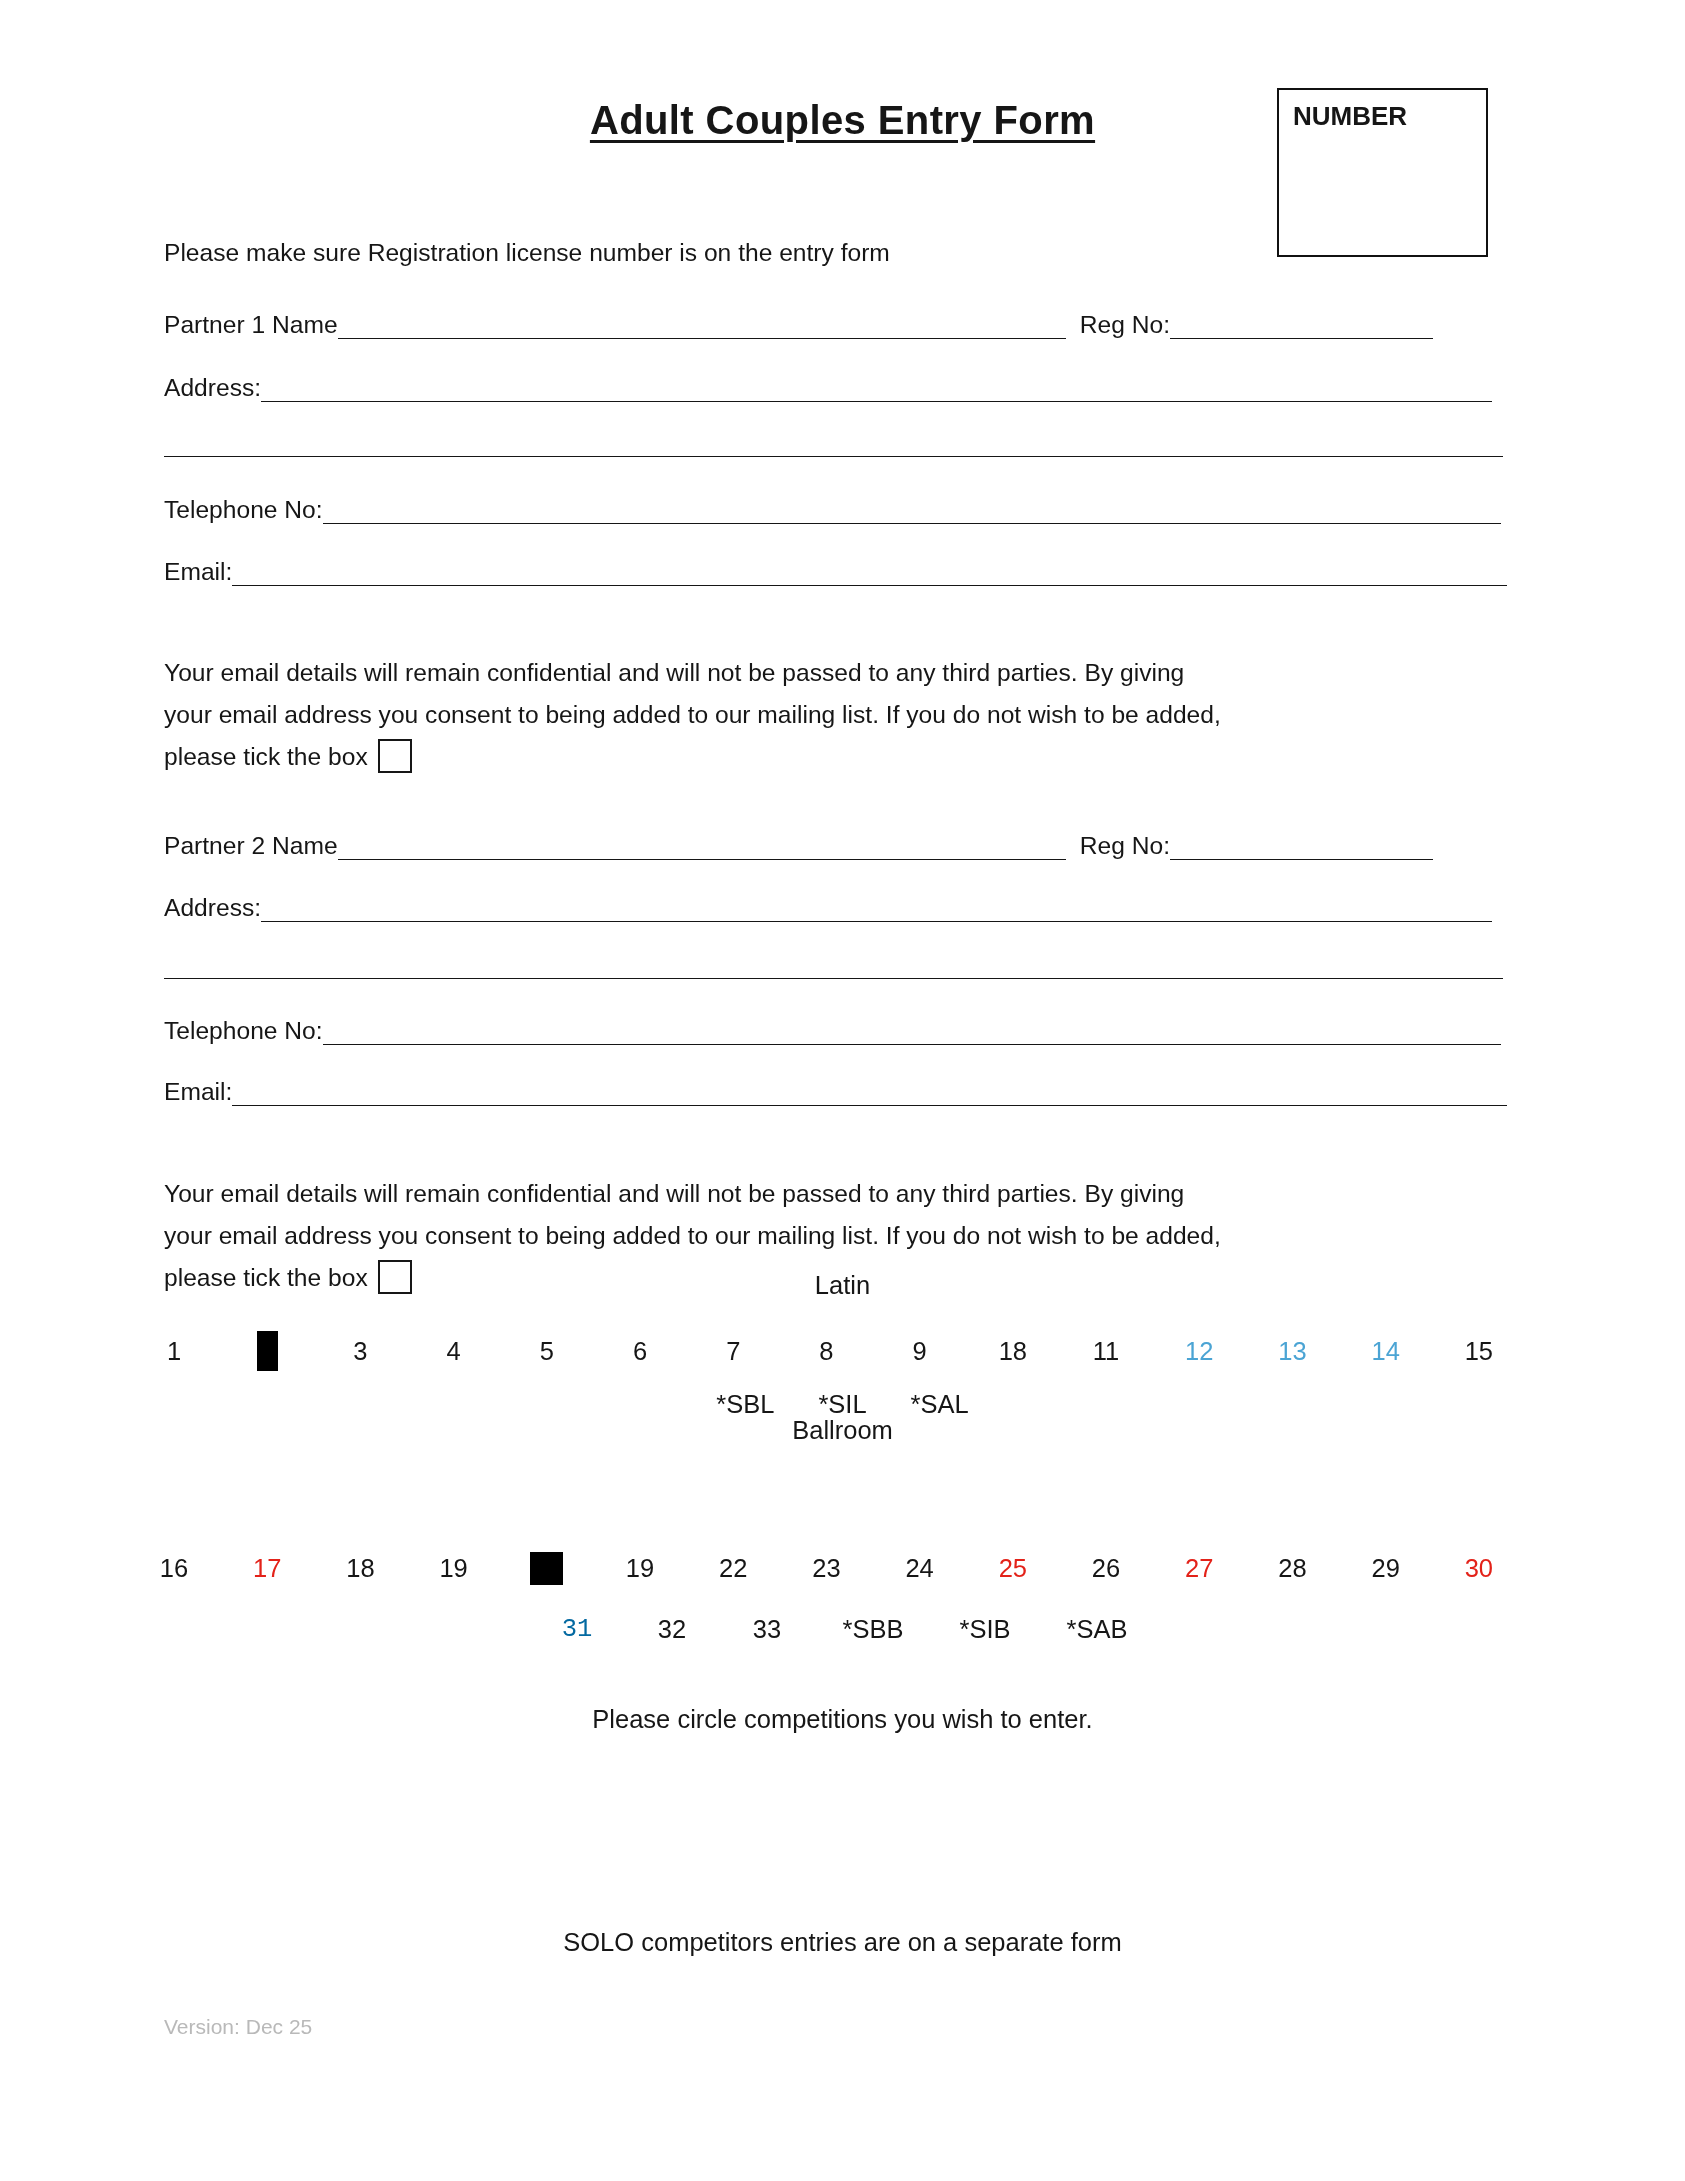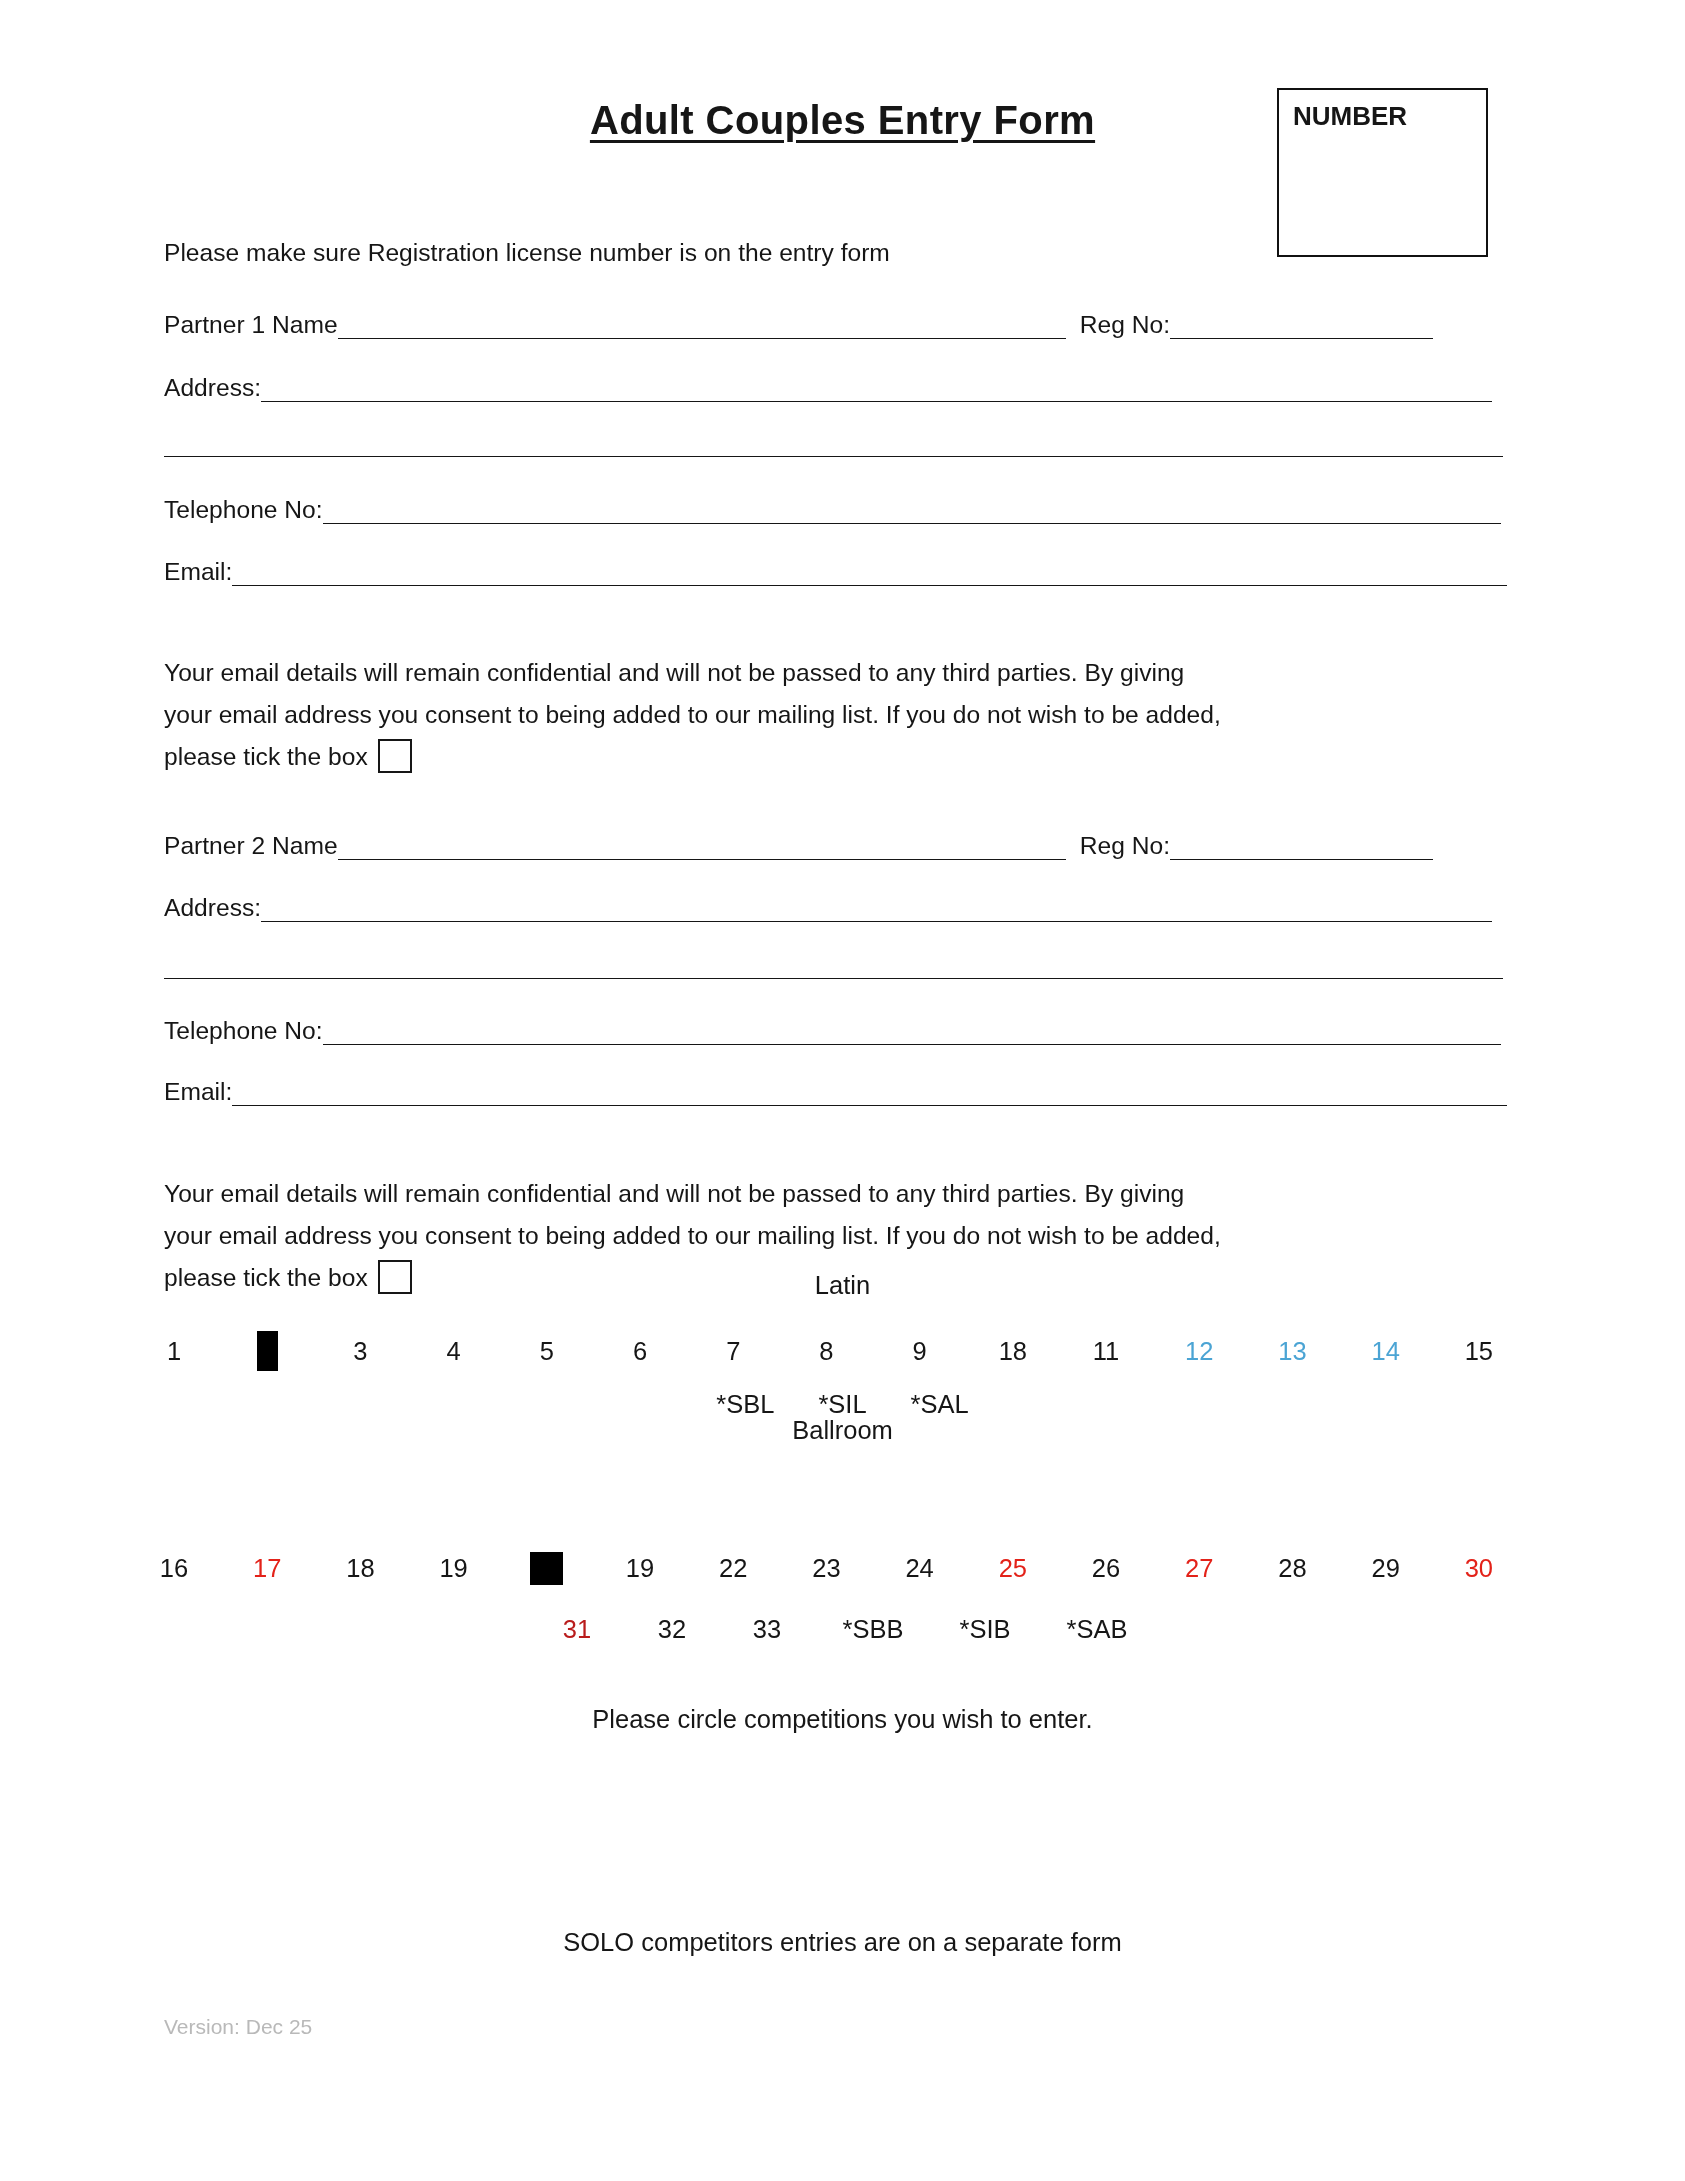--- a/index.html
+++ b/index.html
@@ -226,21 +226,21 @@
       <span class="num-slot" style="color: rgb(22, 22, 22);">24</span>
       <span class="num-slot" style="color: rgb(227, 34, 25);">25</span>
       <span class="num-slot" style="color: rgb(22, 22, 22);">26</span>
       <span class="num-slot" style="color: rgb(227, 34, 25);">27</span>
       <span class="num-slot" style="color: rgb(22, 22, 22);">28</span>
       <span class="num-slot" style="color: rgb(22, 22, 22);">29</span>
       <span class="num-slot" style="color: rgb(227, 34, 25);">30</span>
     </div>
 
   <div class="abs events-row row2" style="top:1615px;">
-      <span class="num-slot" style="color: #b91c1c;">31</span>
+      <span class="num-slot" style="color: #0369a1; font-family: Liberation Mono, monospace;">31</span>
       <span class="num-slot" style="color: rgb(22, 22, 22);">32</span>
       <span class="num-slot" style="color: rgb(22, 22, 22);">33</span>
       <span class="num-slot" style="color: rgb(22, 22, 22);">*SBB</span>
       <span class="num-slot" style="color: rgb(22, 22, 22);">*SIB</span>
       <span class="num-slot" style="color: rgb(22, 22, 22);">*SAB</span>
     </div>
 
   <div class="abs center-note" style="top:1705px;">Please circle competitions you wish to enter.</div>
 
 

